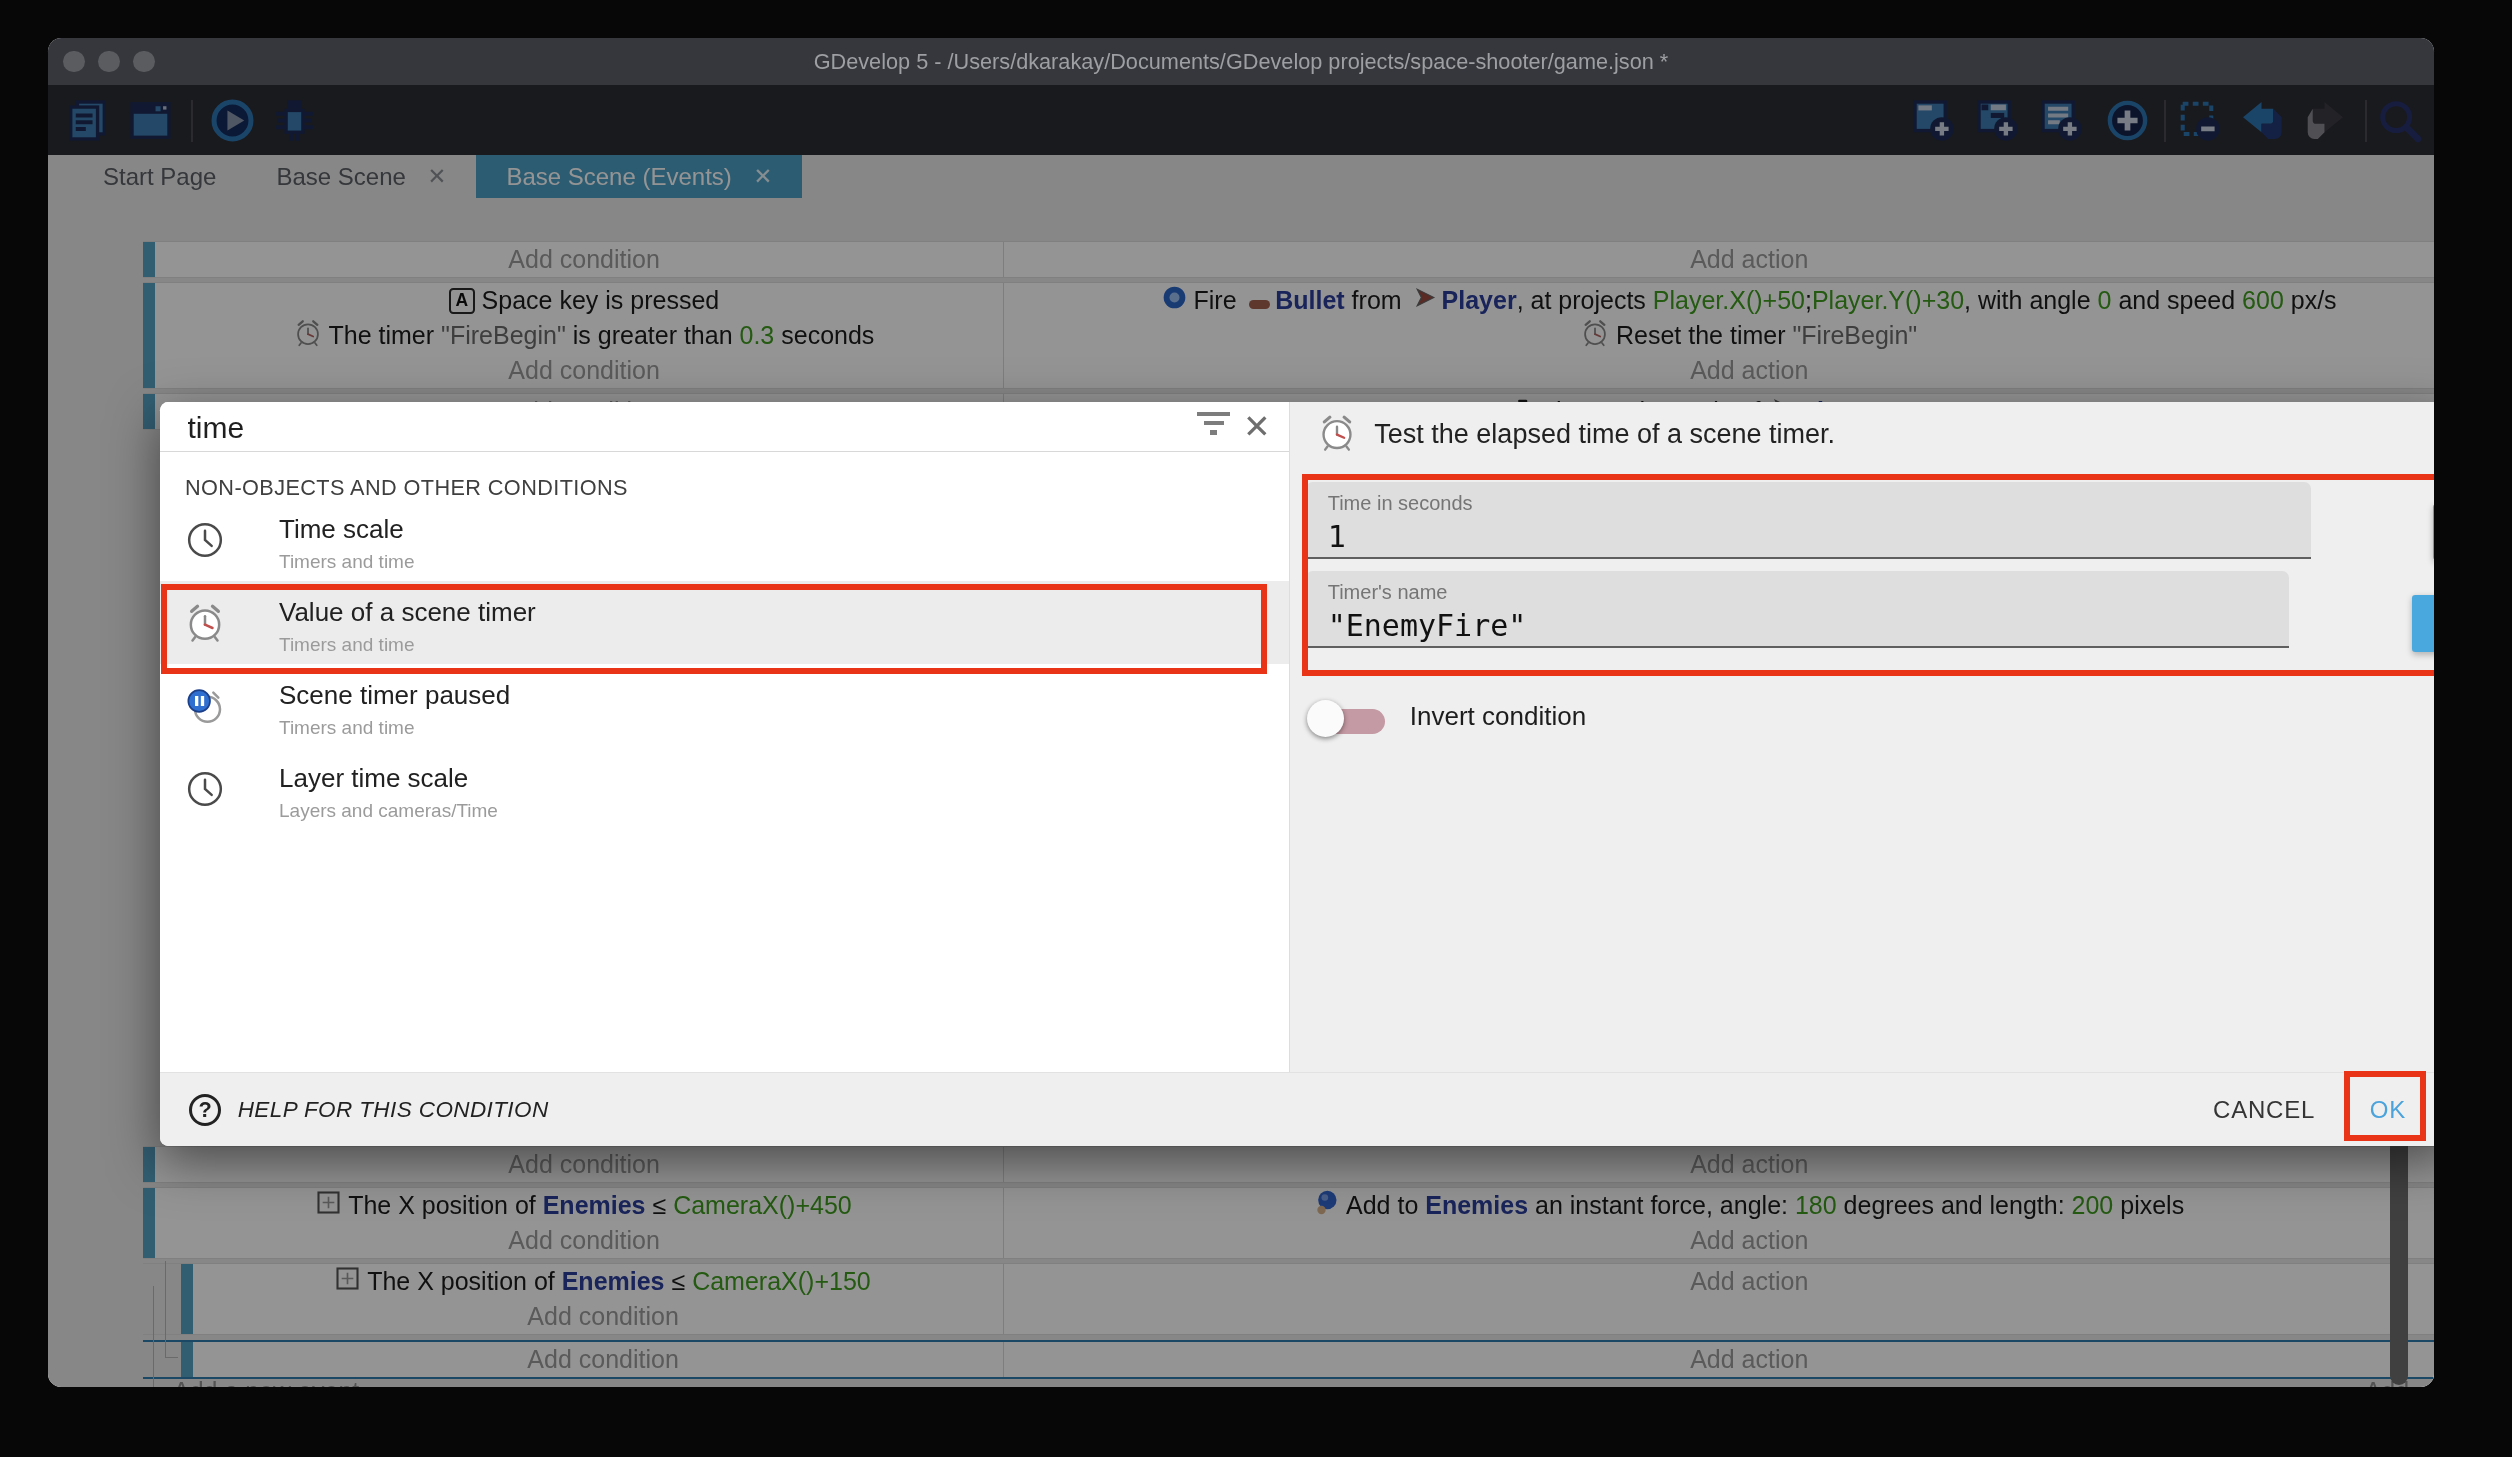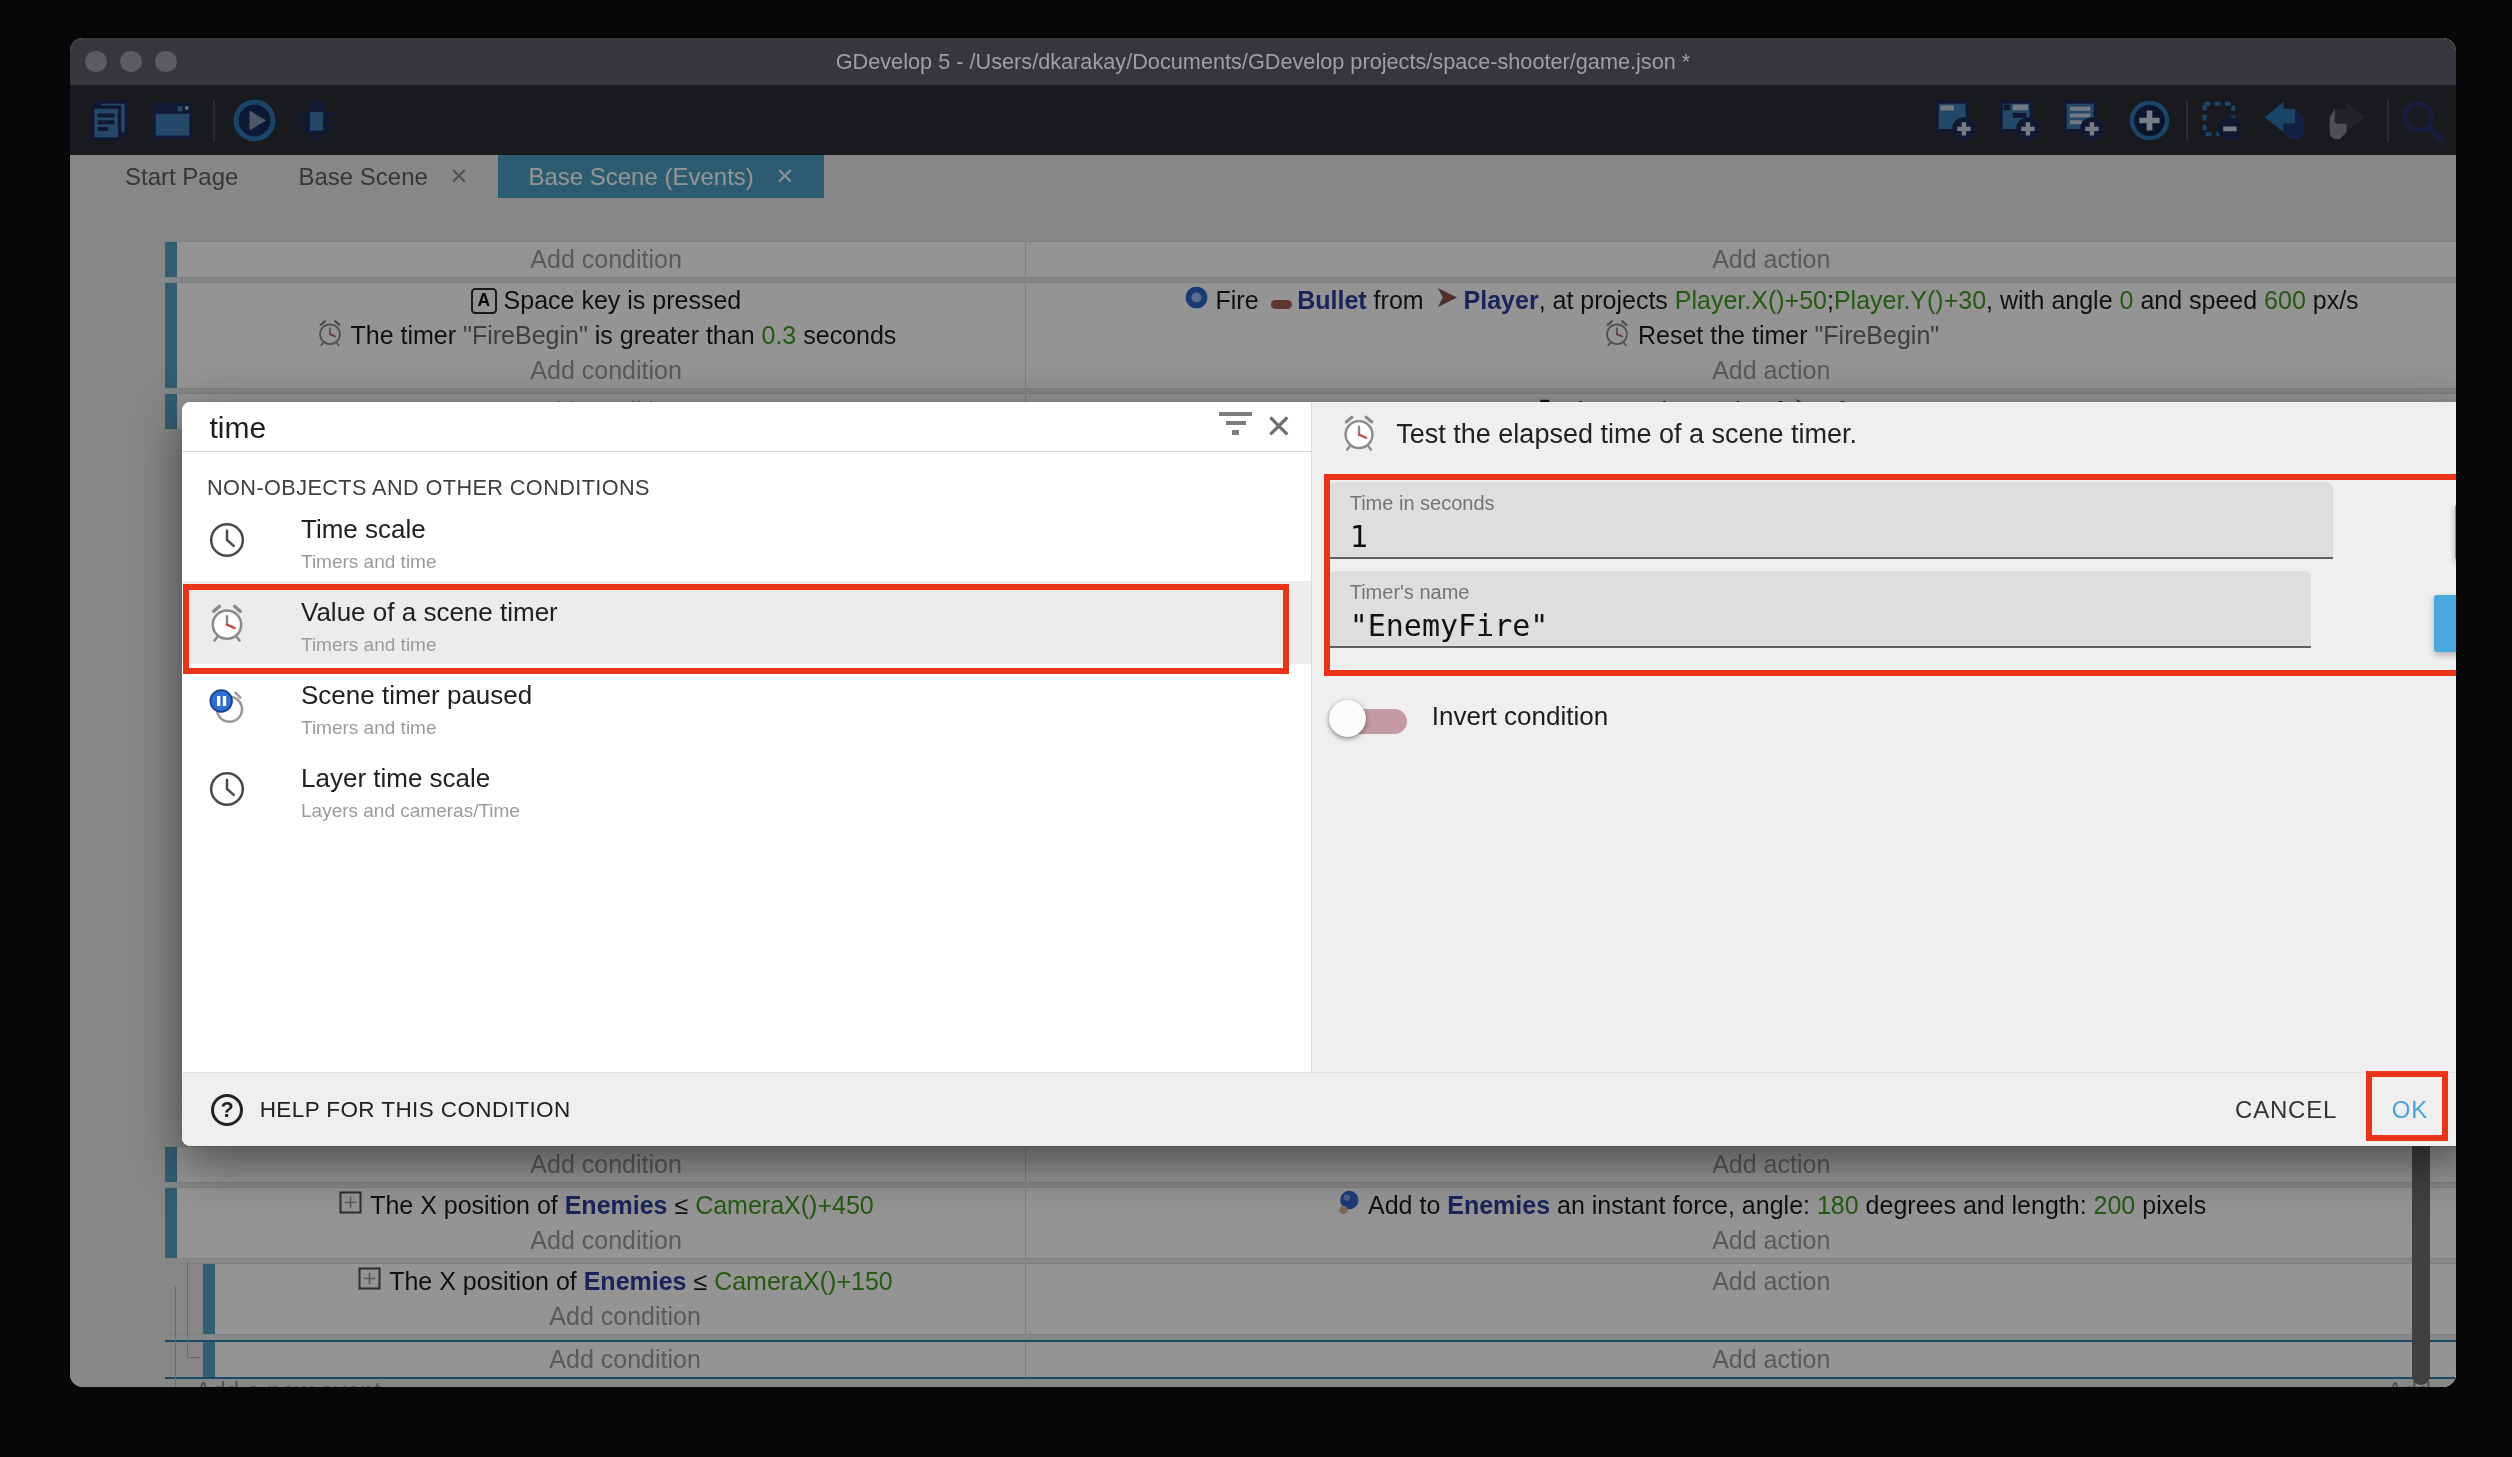--- a/index.html
+++ b/index.html
@@ -1,18 +1,18 @@
 <!DOCTYPE html>
 <html style="font-size:13.3px"><head>
 <meta charset="utf-8">
 <style>
   * { box-sizing: border-box; margin: 0; padding: 0; }
   html,body { width:2512px; height:1458px; background:#070707; font-family:"Liberation Sans", sans-serif; position:relative; overflow:hidden; }
 
-  #win { position:absolute; left:70px; top:38px; width:2386px; height:1349px; border-radius:13.3px; overflow:hidden; background:#e9e9e9; }
+  #win { position:absolute; left:48px; top:38px; width:2386px; height:1349px; border-radius:13.3px; overflow:hidden; background:#e9e9e9; }
 
   
   #titlebar { position:absolute; left:0; top:0; width:100%; height:47px; background:#35373c; z-index:50; }
   .tl-dot { position:absolute; top:12.5px; width:21.7px; height:21.7px; border-radius:50%; background:#5a5c60; }
   #title { position:absolute; left:0; right:0; top:0; height:47px; line-height:47px; text-align:center; color:#9d9fa3; font-size:21.7px; }
 
   
   #toolbar { position:absolute; left:0; top:47px; width:100%; height:70px; background:#2c2d34; }
   .tb-icon { position:absolute; top:11.7px; width:48px; height:48px; display:flex; align-items:center; justify-content:center; }
   .tb-div { position:absolute; top:15px; width:1.7px; height:42px; background:#4a4b52; }
@@ -78,21 +78,21 @@
   .sigma-btn { position:absolute; background:#49a9de; border-radius:3.3px; color:#ffffff; display:flex; align-items:center; justify-content:center; gap:11.7px; box-shadow:0 2.5px 6.7px rgba(0,0,0,0.25); }
   .sigma-g { font-size:33px; font-weight:bold; }
   #toggle-row { position:absolute; left:10.8px; top:297px; height:38px; display:flex; align-items:center; }
   #toggle-track { position:absolute; left:17.5px; top:10px; width:67px; height:25px; border-radius:12.5px; background:#c49aa4; }
   #toggle-knob { position:absolute; left:5.8px; top:0.8px; width:37px; height:37px; border-radius:50%; background:#fbfbfb; box-shadow:0 1.7px 5.8px rgba(0,0,0,0.45); }
   #invert-label { position:absolute; left:109px; top:1.7px; font-size:26px; color:#1d1d1d; white-space:nowrap; }
 
   #dlg-footer { position:absolute; left:0; top:670px; width:2291px; height:74px; background:#efefef; border-top:0.8px solid #e2e2e2; border-radius:0 0 8.3px 8.3px; }
   #help-btn { position:absolute; left:29px; top:0; height:74px; display:flex; align-items:center; gap:16.7px; }
   #help-icon { width:32px; height:32px; border:3.3px solid #222; border-radius:50%; display:flex; align-items:center; justify-content:center; font-size:21.7px; font-weight:bold; color:#222; }
-  #help-label { font-size:22.5px; color:#222; letter-spacing:0.4px; }
+  #help-label { font-size:22.5px; color:#222; letter-spacing:0.4px;font-style:italic; }
   #cancel-btn { position:absolute; left:2053px; top:0; height:74px; display:flex; align-items:center; font-size:24px; color:#353535; letter-spacing:0.8px; }
   #ok-btn { position:absolute; left:2203px; top:0; height:74px; width:50px; display:flex; align-items:center; justify-content:center; font-size:24px; color:#4aa3dc; letter-spacing:0.8px; }
 
   
   .anno { position:absolute; border:6.7px solid #ea3418; z-index:60; }
   #anno-item { left:113px; top:546px; width:1106px; height:90px; }
   #anno-fields { left:1254px; top:436px; width:1145px; height:202px; }
   #anno-ok { left:2296px; top:1033px; width:82px; height:70px; }
 </style>
 </head>

